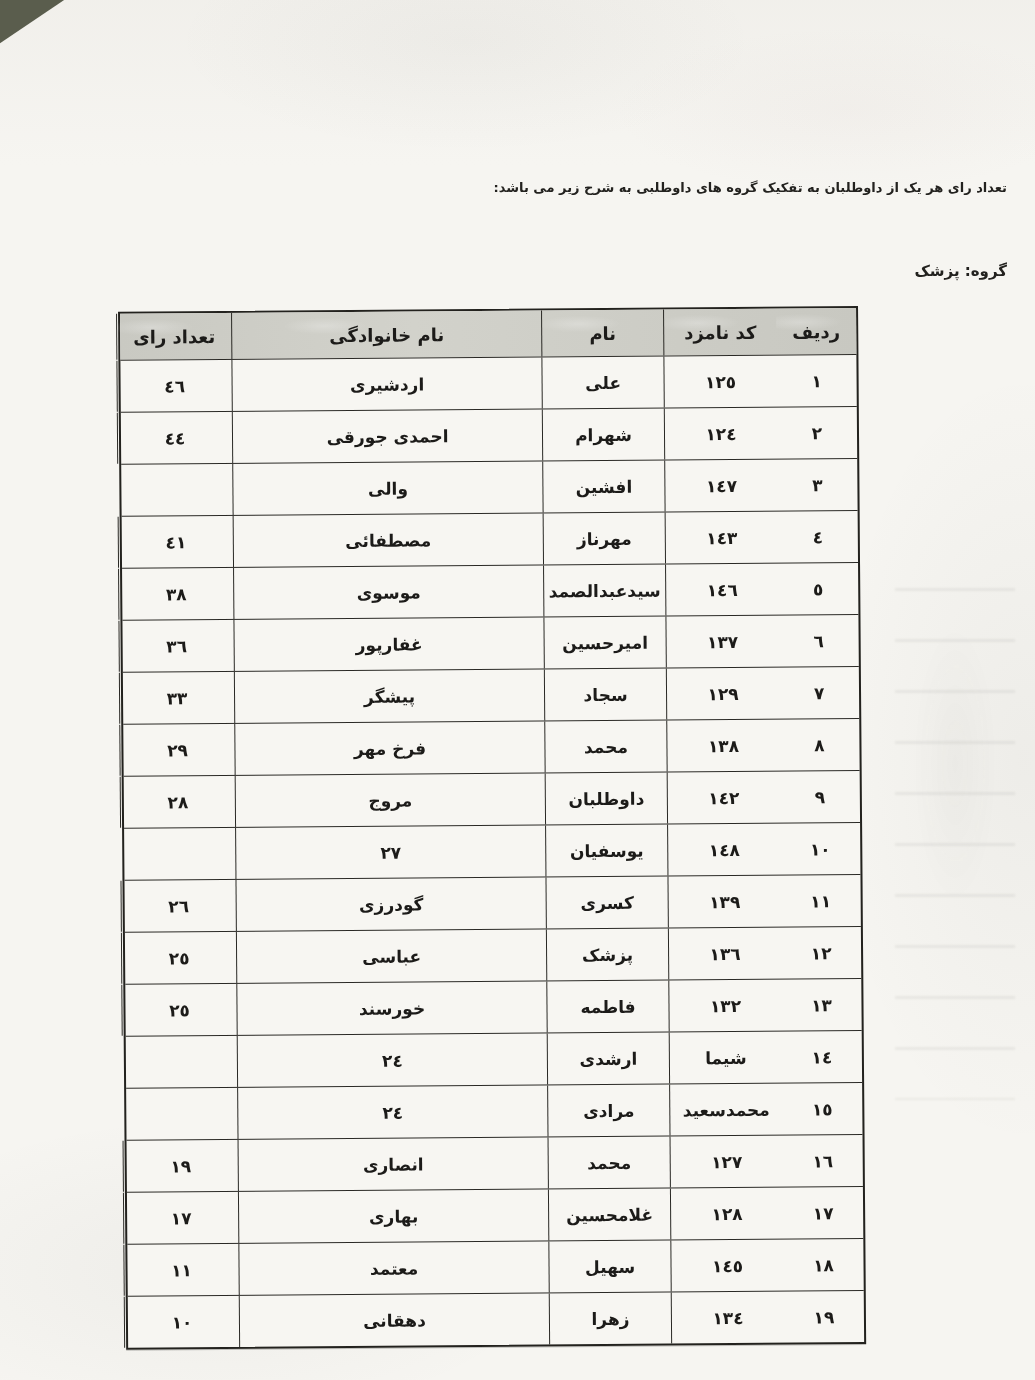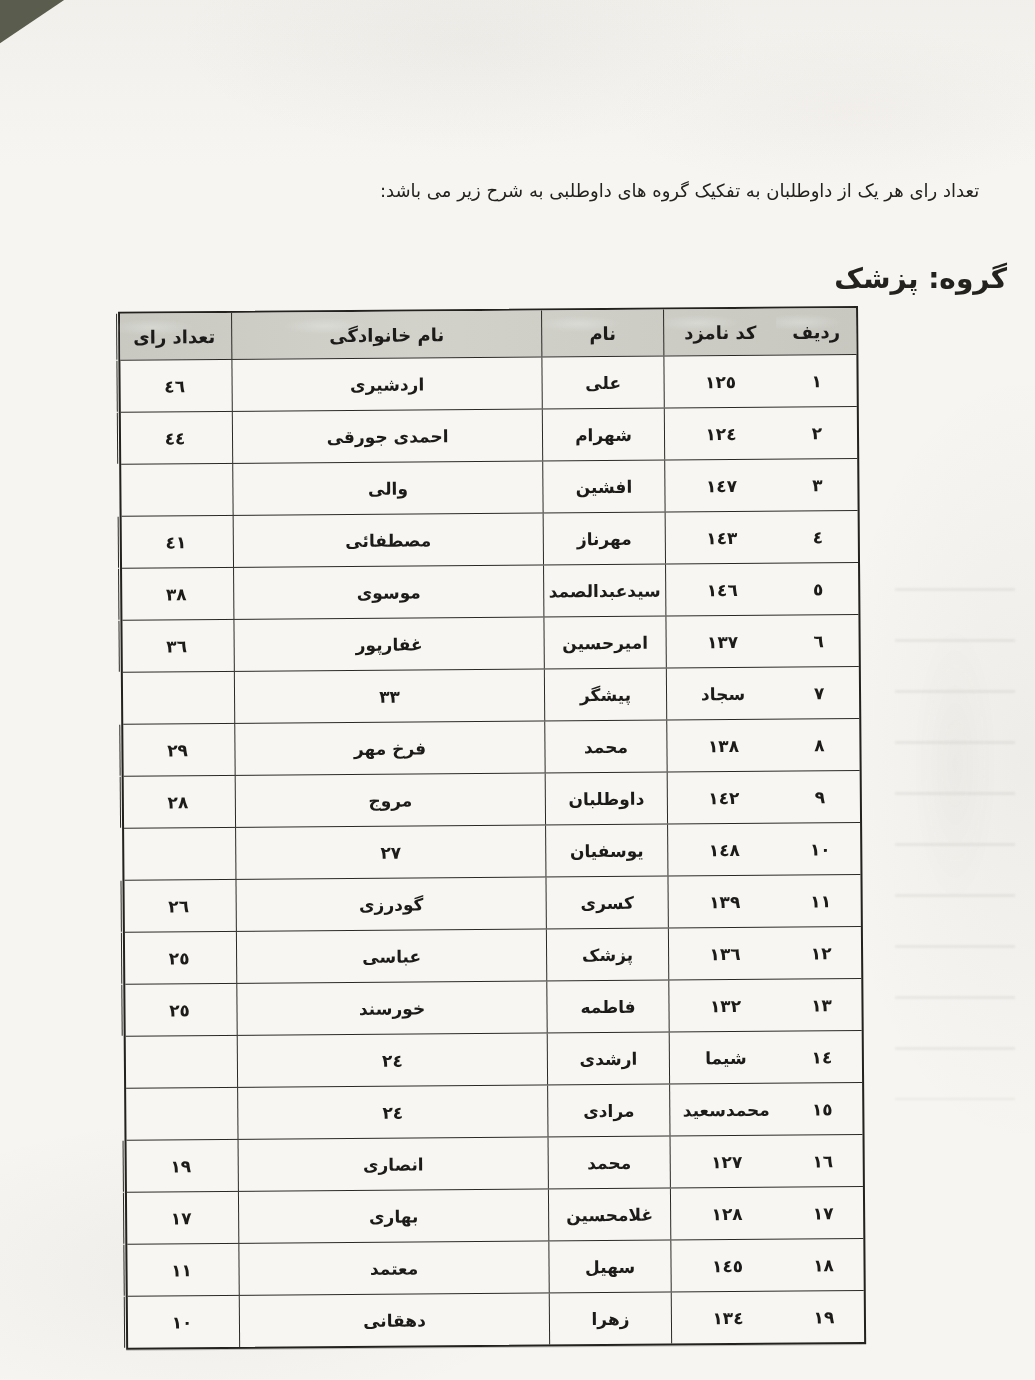--- a/index.html
+++ b/index.html
@@ -38,31 +38,31 @@
     background: #4e513f;
     clip-path: polygon(0 0, 100% 0, 0 100%);
     filter: blur(2.5px);
     opacity: 0.92;
   }
   .intro-line {
     position: absolute;
     top: 180px;
     right: 28px;
     left: 380px;
-    text-align: left;
-    font-size: 18px;
-    font-weight: normal;
+    text-align: right;
+    font-size: 13px;
+    font-weight: bold;
     letter-spacing: 0;
     color: #23221f;
   }
   .group-heading {
     position: absolute;
     top: 262px;
     right: 28px;
-    font-size: 28px;
+    font-size: 15px;
     font-weight: bold;
     color: #23221f;
     margin-left: 41px;
   }
   .table-wrap {
     position: absolute;
     top: 306px;
     right: 177px; 
     width: 740px;
     transform: rotate(-0.45deg);
@@ -180,20 +180,21 @@
   <div class="trow body-row">
     <div class="cell">٦</div>
     <div class="cell">١٣٧</div>
     <div class="cell">امیرحسین</div>
     <div class="cell">غفارپور</div>
     <div class="cell">٣٦</div>
   </div>
 
   <div class="trow body-row">
     <div class="cell">٧</div>
+    <div class="cell">١٢٩</div>
     <div class="cell">سجاد</div>
     <div class="cell">پیشگر</div>
     <div class="cell">٣٣</div>
   </div>
 
   <div class="trow body-row">
     <div class="cell">٨</div>
     <div class="cell">١٣٨</div>
     <div class="cell">محمد</div>
     <div class="cell">فرخ مهر</div>

